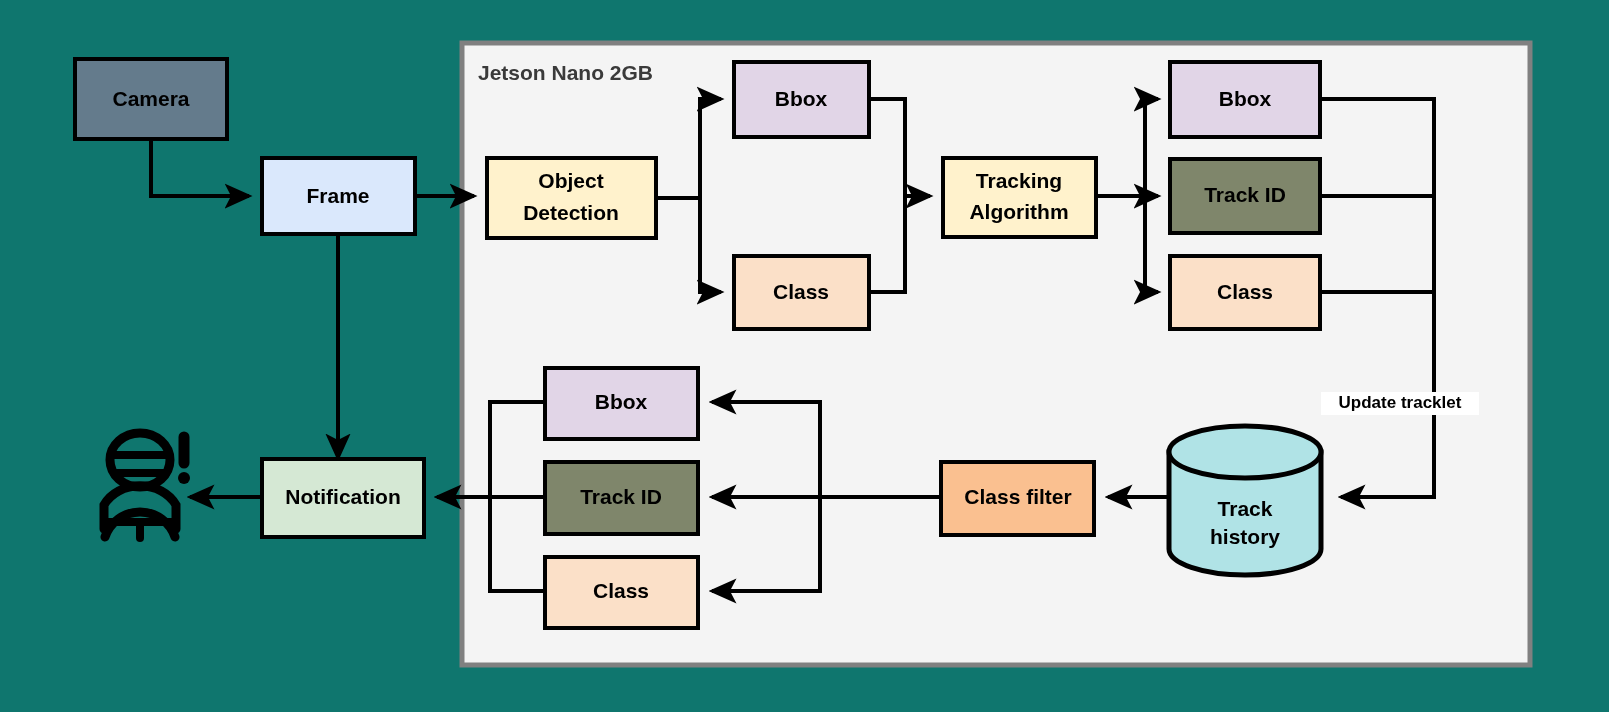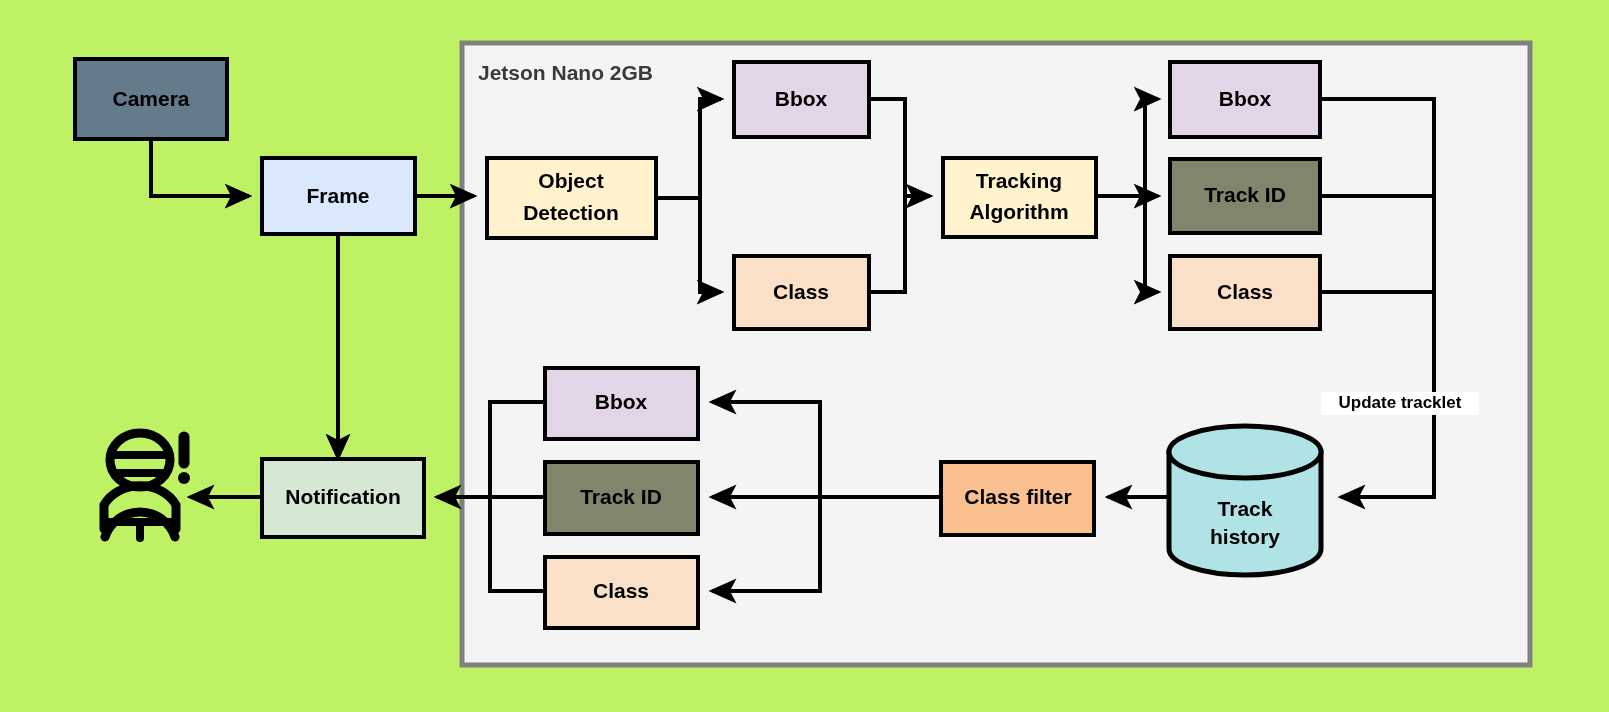--- a/index.html
+++ b/index.html
@@ -1,18 +1,18 @@
 <!DOCTYPE html>
 <html><head>
 <meta charset="utf-8">
 <style>
   html,body{margin:0;padding:0;background:#ffffff;}
   body{width:1609px;height:712px;overflow:hidden;
        font-family:"Liberation Sans","DejaVu Sans",sans-serif;}
-  #stage{position:relative;width:1609px;height:712px;background:#bef264;}
+  #stage{position:relative;width:1609px;height:712px;background:#0f766e;}
   svg#diagram{position:absolute;left:0;top:0;width:1609px;height:712px;}
   .nodeLabel{font-family:"Liberation Sans","DejaVu Sans",sans-serif;
              font-weight:bold;fill:#000000;text-anchor:middle;
              dominant-baseline:middle;}
   .lbl-21{font-size:21px;}
   .containerTitle{font-family:"Liberation Sans","DejaVu Sans",sans-serif;
                   font-weight:bold;font-size:21px;fill:#3a3a3a;
                   text-anchor:start;dominant-baseline:middle;}
   .edgeLabel{font-family:"Liberation Sans","DejaVu Sans",sans-serif;
              font-weight:bold;font-size:17px;fill:#000000;

